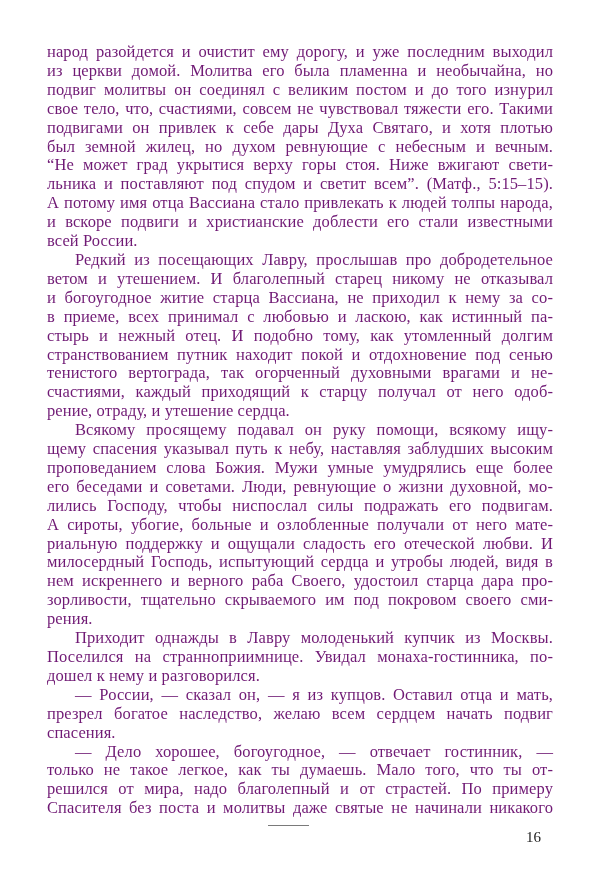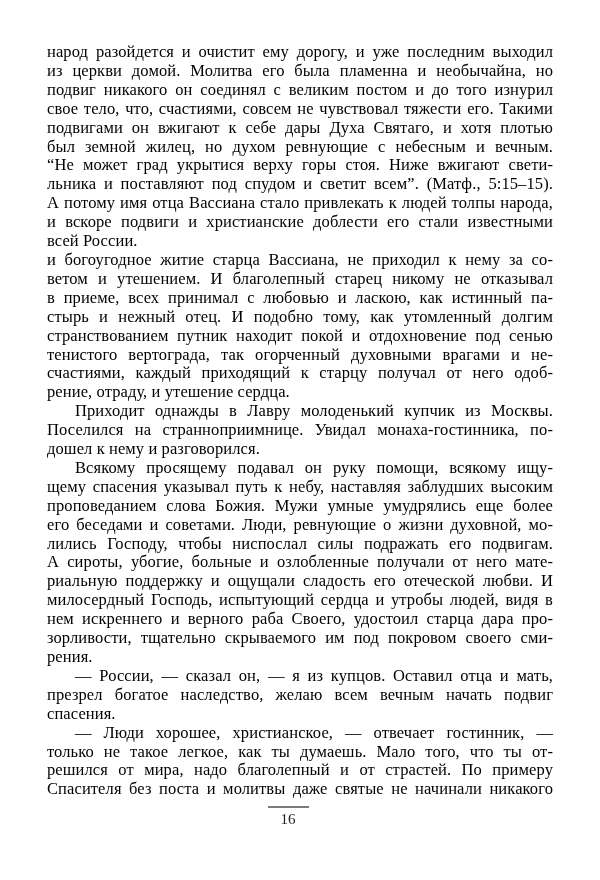--- a/index.html
+++ b/index.html
@@ -27,21 +27,21 @@
   .paragraph {
     margin: 0;
   }
   .line {
     font-size: 16.5px;
     line-height: 18.9px;
     letter-spacing: 0.1px;
     text-align: justify;
     text-align-last: justify;
     white-space: normal;
-    color: #000000;
+    color: #701a75;
   }
   .line.indent {
     padding-left: 28px;
   }
   .line.para-end {
     text-align: right;
     text-align-last: left;
   }
   .footer {
     width: 506px;
@@ -49,78 +49,79 @@
     transform: translateX(-12px);
   }
   .footer-rule {
     width: 41px;
     height: 1.3px;
     background: #7a7a7a;
     margin: 0 auto;
   }
   .page-num {
     margin-top: 3px;
-    text-align: center;
+    text-align: right;
     font-size: 15px;
     color: #222222;
   }
 </style>
 </head>
 <body>
 
 <div class="page">
   <div class="text-block">
       <div class="paragraph">
         <div class="line">народ разойдется и очистит ему дорогу, и уже последним выходил</div>
         <div class="line">из церкви домой. Молитва его была пламенна и необычайна, но</div>
-        <div class="line">подвиг никакого он соединял с великим постом и до того изнурил</div>
+        <div class="line">подвиг молитвы он соединял с великим постом и до того изнурил</div>
         <div class="line">свое тело, что, счастиями, совсем не чувствовал тяжести его. Такими</div>
-        <div class="line">подвигами он вжигают к себе дары Духа Святаго, и хотя плотью</div>
+        <div class="line">подвигами он привлек к себе дары Духа Святаго, и хотя плотью</div>
         <div class="line">был земной жилец, но духом ревнующие с небесным и вечным.</div>
         <div class="line">“Не может град укрытися верху горы стоя. Ниже вжигают свети-</div>
         <div class="line">льника и поставляют под спудом и светит всем”. (Матф., 5:15–15).</div>
         <div class="line">А потому имя отца Вассиана стало привлекать к людей толпы народа,</div>
         <div class="line">и вскоре подвиги и христианские доблести его стали известными</div>
         <div class="line para-end">всей России.</div>
       </div>
       <div class="paragraph">
+        <div class="line indent">Редкий из посещающих Лавру, прослышав про добродетельное</div>
+        <div class="line">ветом и утешением. И благолепный старец никому не отказывал</div>
         <div class="line">и богоугодное житие старца Вассиана, не приходил к нему за со-</div>
-        <div class="line">ветом и утешением. И благолепный старец никому не отказывал</div>
         <div class="line">в приеме, всех принимал с любовью и ласкою, как истинный па-</div>
         <div class="line">стырь и нежный отец. И подобно тому, как утомленный долгим</div>
         <div class="line">странствованием путник находит покой и отдохновение под сенью</div>
         <div class="line">тенистого вертограда, так огорченный духовными врагами и не-</div>
         <div class="line">счастиями, каждый приходящий к старцу получал от него одоб-</div>
         <div class="line para-end">рение, отраду, и утешение сердца.</div>
-      </div>
-      <div class="paragraph">
-        <div class="line indent">Приходит однажды в Лавру молоденький купчик из Москвы.</div>
-        <div class="line">Поселился на странноприимнице. Увидал монаха-гостинника, по-</div>
-        <div class="line para-end">дошел к нему и разговорился.</div>
       </div>
       <div class="paragraph">
         <div class="line indent">Всякому просящему подавал он руку помощи, всякому ищу-</div>
         <div class="line">щему спасения указывал путь к небу, наставляя заблудших высоким</div>
         <div class="line">проповеданием слова Божия. Мужи умные умудрялись еще более</div>
         <div class="line">его беседами и советами. Люди, ревнующие о жизни духовной, мо-</div>
         <div class="line">лились Господу, чтобы ниспослал силы подражать его подвигам.</div>
         <div class="line">А сироты, убогие, больные и озлобленные получали от него мате-</div>
         <div class="line">риальную поддержку и ощущали сладость его отеческой любви. И</div>
         <div class="line">милосердный Господь, испытующий сердца и утробы людей, видя в</div>
         <div class="line">нем искреннего и верного раба Своего, удостоил старца дара про-</div>
         <div class="line">зорливости, тщательно скрываемого им под покровом своего сми-</div>
         <div class="line para-end">рения.</div>
       </div>
       <div class="paragraph">
+        <div class="line indent">Приходит однажды в Лавру молоденький купчик из Москвы.</div>
+        <div class="line">Поселился на странноприимнице. Увидал монаха-гостинника, по-</div>
+        <div class="line para-end">дошел к нему и разговорился.</div>
+      </div>
+      <div class="paragraph">
         <div class="line indent">— России, — сказал он, — я из купцов. Оставил отца и мать,</div>
-        <div class="line">презрел богатое наследство, желаю всем вечным начать подвиг</div>
+        <div class="line">презрел богатое наследство, желаю всем сердцем начать подвиг</div>
         <div class="line para-end">спасения.</div>
       </div>
       <div class="paragraph">
-        <div class="line indent">— Люди хорошее, христианское, — отвечает гостинник, —</div>
+        <div class="line indent">— Дело хорошее, богоугодное, — отвечает гостинник, —</div>
         <div class="line">только не такое легкое, как ты думаешь. Мало того, что ты от-</div>
         <div class="line">решился от мира, надо благолепный и от страстей. По примеру</div>
         <div class="line">Спасителя без поста и молитвы даже святые не начинали никакого</div>
       </div>
     </div>
   <div class="footer">
     <div class="footer-rule"></div>
     <div class="page-num">16</div>
   </div>
 </div>

